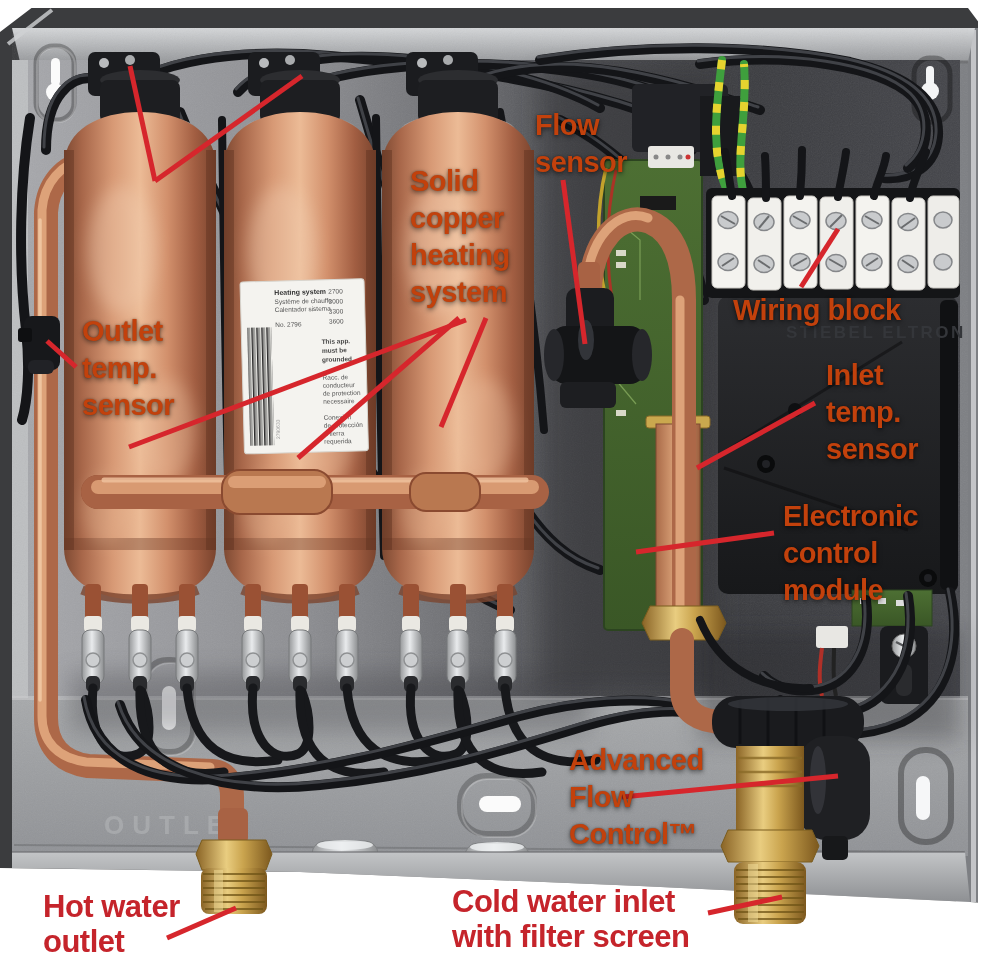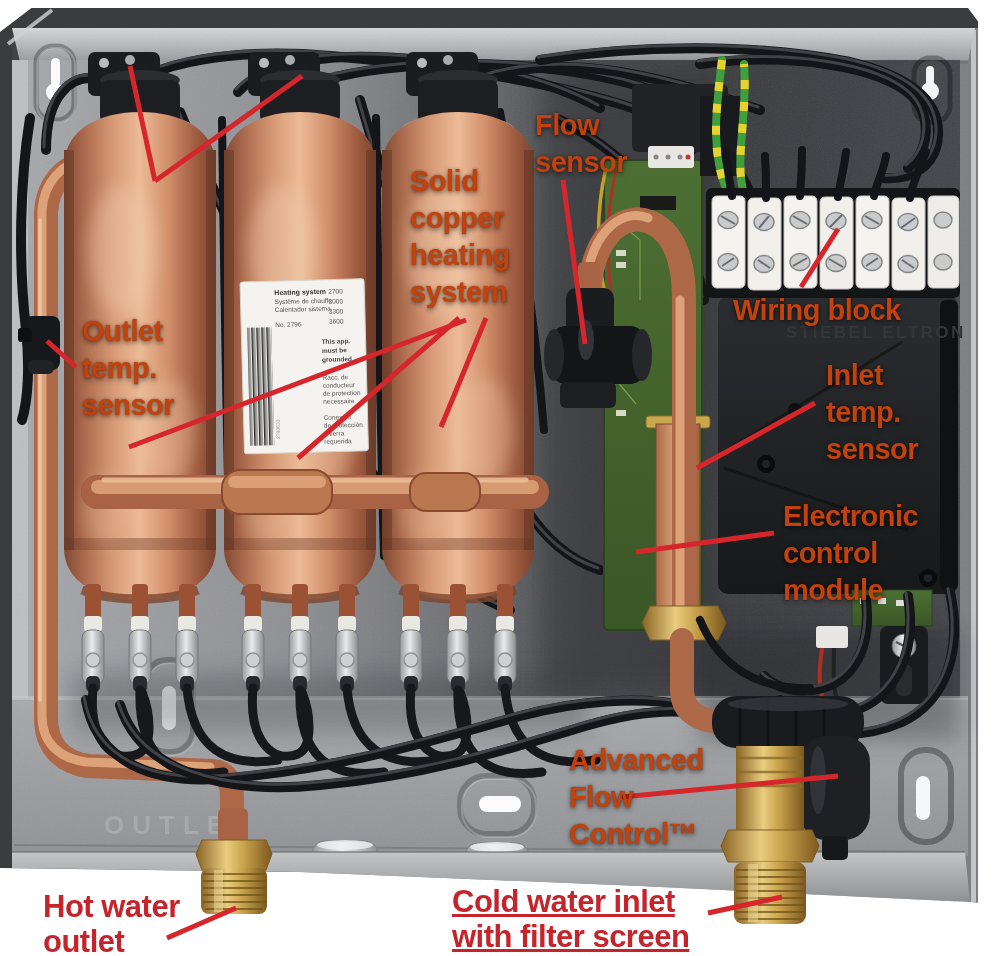--- a/index.html
+++ b/index.html
@@ -505,16 +505,16 @@
 temp.
 sensor</div>
   <div class="callout" style="left:783px;top:498px;">Electronic
 control
 module</div>
   <div class="callout" style="left:538px;top:742px;margin-left:31px;">Advanced
 Flow
 Control™</div>
   <div class="callout red" style="left:43px;top:889px;">Hot water
 outlet</div>
-  <div class="callout red" style="left:452px;top:884px;text-decoration:underline;">Cold water inlet
+  <div class="callout red" style="left:452px;top:884px;">Cold water inlet
 with filter screen</div>
 </div>
 </div>
 
 </body></html>

